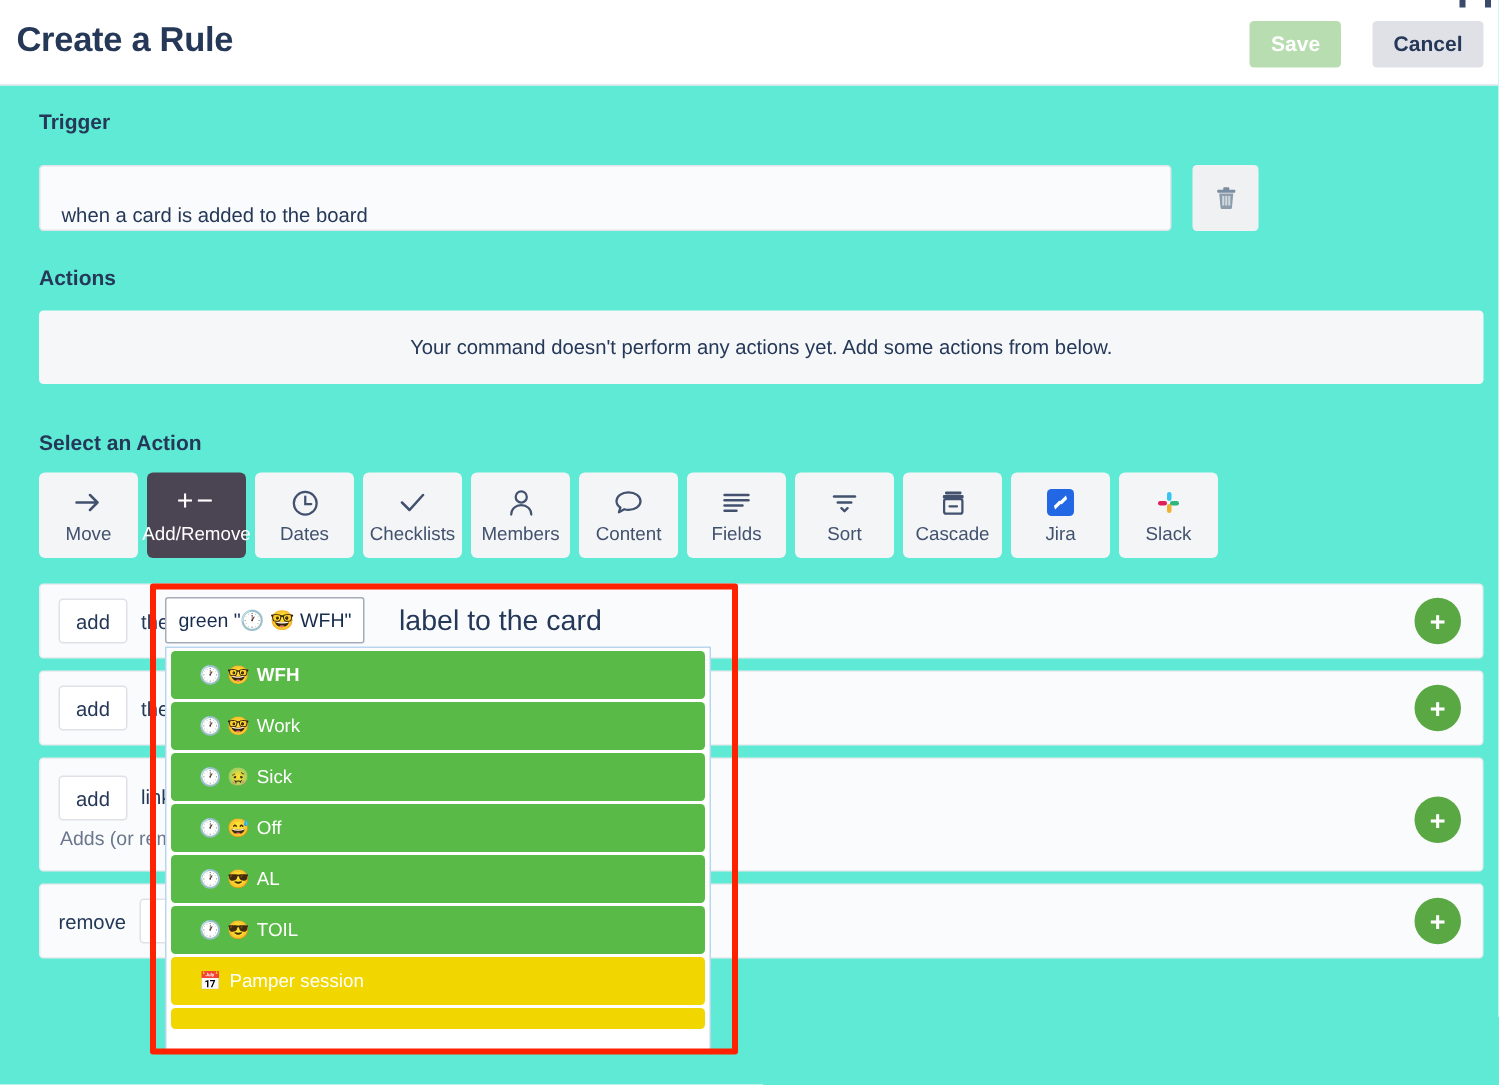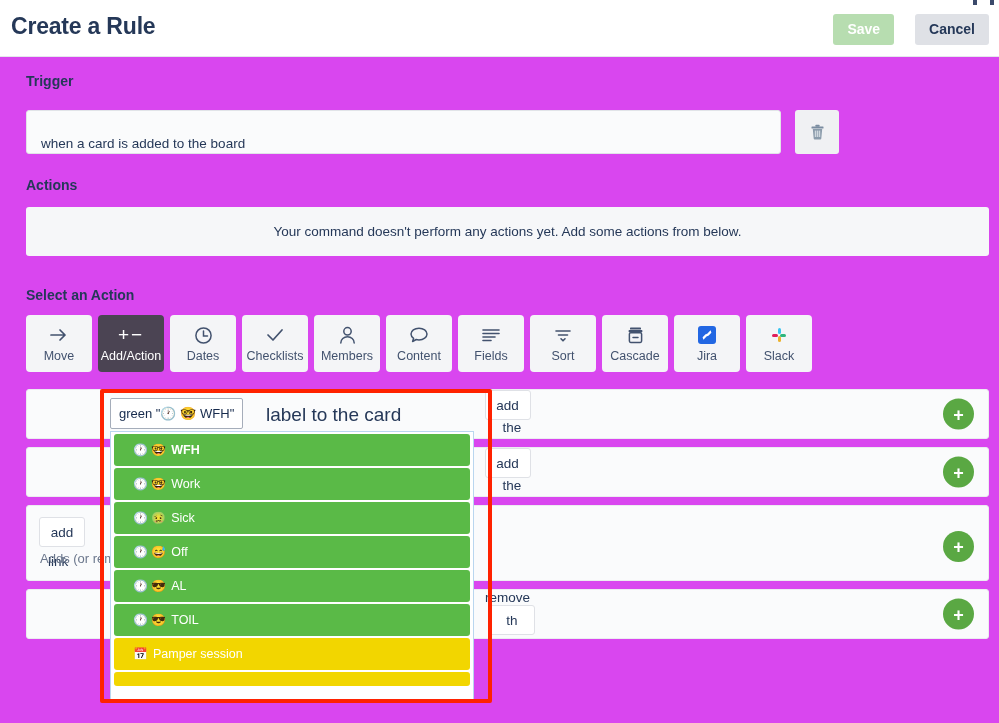--- a/index.html
+++ b/index.html
@@ -4,21 +4,21 @@
 <style>
   * { box-sizing: border-box; }
   html, body {
     margin: 0; padding: 0;
     width: 999px; height: 723px;
     background: #ffffff;
     font-family: "Liberation Sans", sans-serif;
     color: #172b4d;
     overflow: hidden;
   }
-  .page { position: relative; width: 999px; height: 723px; background:#d946ef; }
+  .page { position: relative; width: 999px; height: 723px; background:#5eead4; }
 
   
   .header {
     position: absolute; left: 0; top: 0; width: 999px; height: 57px;
     border-bottom: 1px solid #e4e7eb;
     background: #fff;
   }
   .header-title {
     position: absolute; left: 11px; top: 13px;
     font-size: 23px; font-weight: bold; color: #253858;
@@ -90,21 +90,21 @@
   .slack-badge span { position:absolute; border-radius:2px; }
 
   
   .rows { position: absolute; left: 26px; top: 389px; width: 963px; }
   .arow {
     position: relative; width: 963px; background: #fafbfc;
     border: 1px solid #ebecf0; border-radius: 3px;
     margin-bottom: 8px;
     display: flex; align-items: center;
     padding: 0 12px;
-    font-size: 13.5px; color: #253858; flex-direction: column;
+    font-size: 13.5px; color: #253858;
   }
   .arow.h50 { height: 50px; }
   .arow.h76 { height: 76px; align-items: flex-start; padding-top: 11px; }
   .pill {
     display:inline-flex; align-items:center; justify-content:center;
     height: 30px; min-width: 46px; padding: 0 10px;
     background: #ffffff; border: 1px solid #dfe1e6; border-radius: 3px;
     font-size: 13.5px; color: #253858; cursor: pointer;
   }
   .rowtext { margin-left: 9px; white-space: nowrap; }
@@ -202,21 +202,21 @@
       <span class="tile-ico">
         <svg width="20" height="18" viewBox="0 0 20 18">
             <path d="M2 9h14M11 4l5 5-5 5" stroke="currentColor" stroke-width="1.7" fill="none" stroke-linecap="round" stroke-linejoin="round"></path>
           </svg>
       </span>
       <span class="tile-lbl">Move</span>
     </div>
 
     <div class="action-tile selected">
       <span class="tile-ico tile-plusminus">+−</span>
-      <span class="tile-lbl">Add/Action</span>
+      <span class="tile-lbl">Add/Remove</span>
     </div>
 
     <div class="action-tile">
       <span class="tile-ico">
         <svg width="19" height="19" viewBox="0 0 19 19">
             <circle cx="9.5" cy="9.5" r="7.6" stroke="currentColor" stroke-width="1.5" fill="none"></circle>
             <path d="M9.5 5v5h4" stroke="currentColor" stroke-width="1.5" fill="none" stroke-linecap="round"></path>
           </svg>
       </span>
       <span class="tile-lbl">Dates</span>

